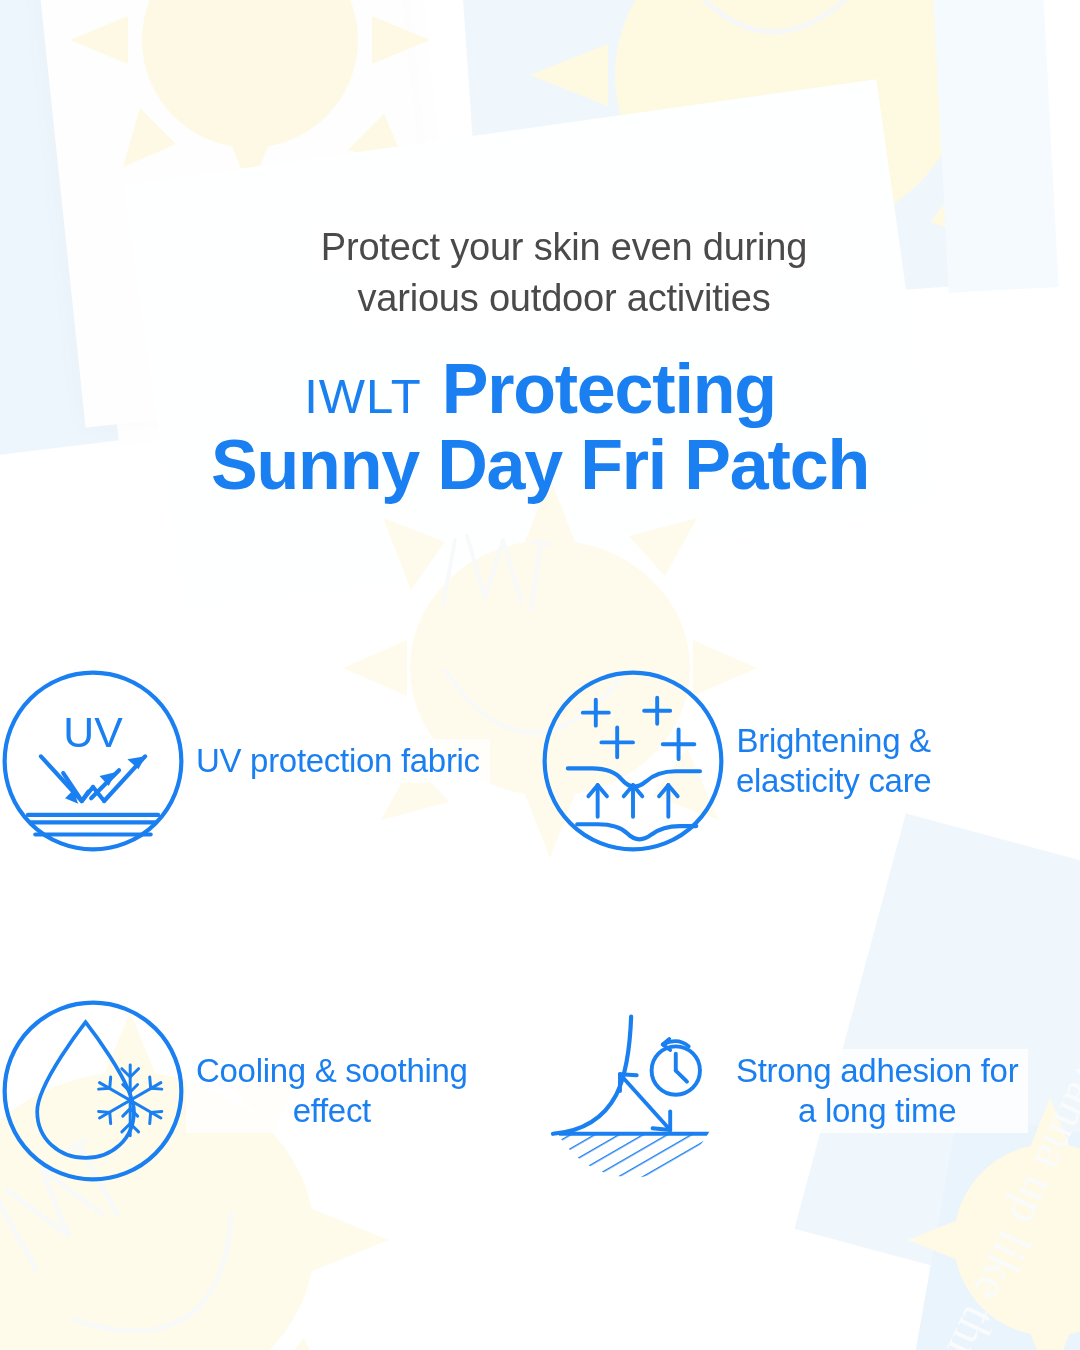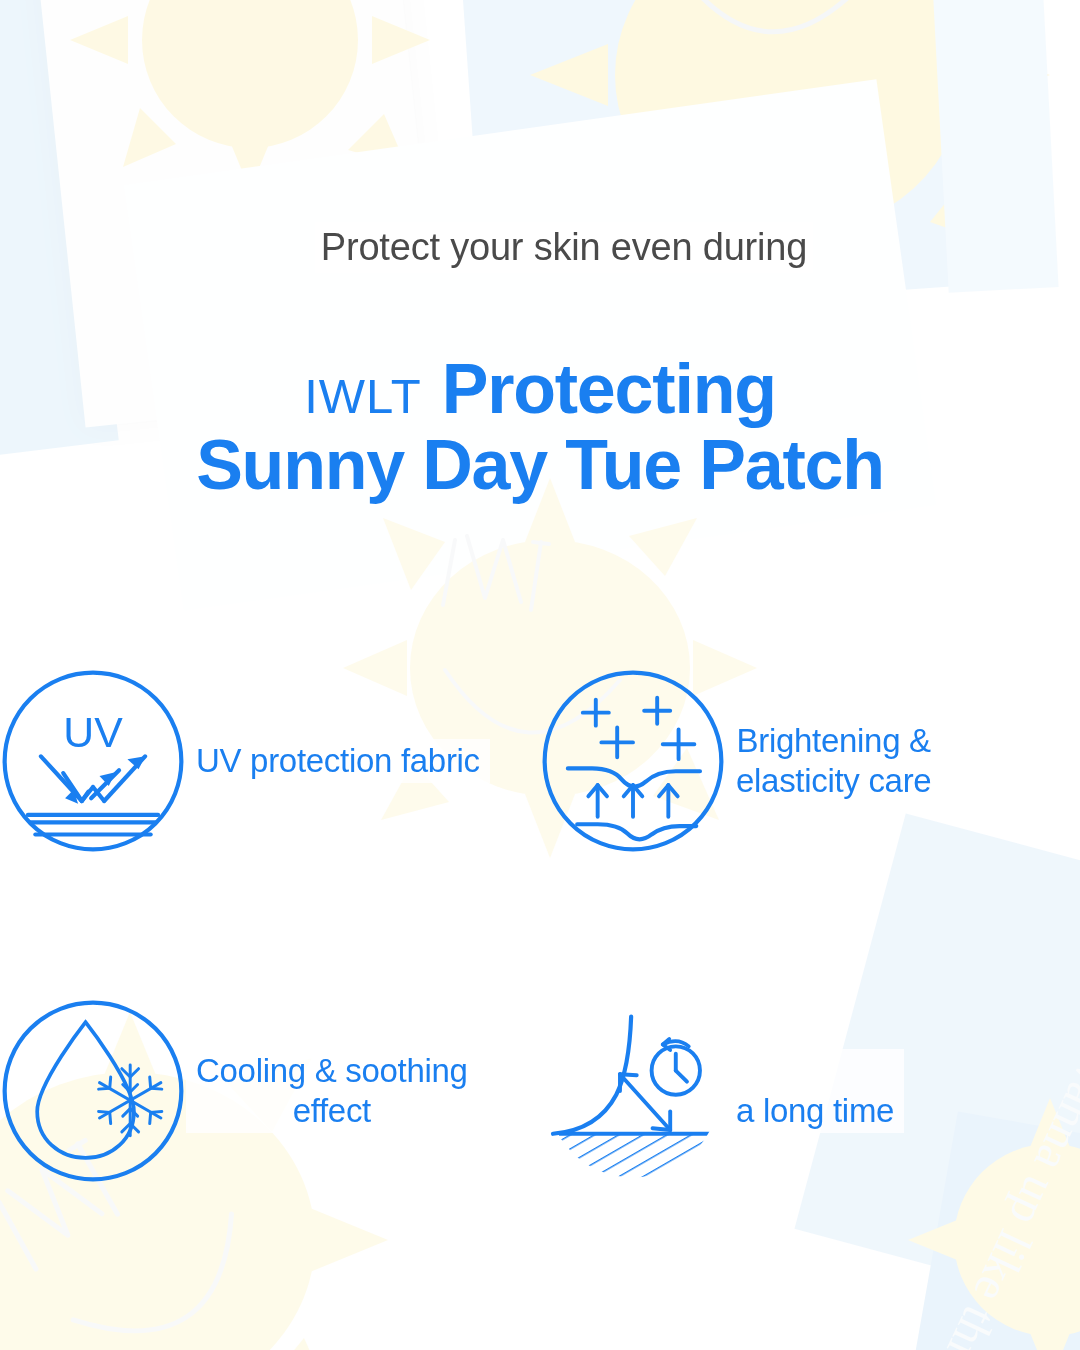--- a/index.html
+++ b/index.html
@@ -256,27 +256,28 @@
 
     <div class="bg-script" style="left:845px; top:1175px; font-size:48px; transform:rotate(115deg); color:#eef4f8;">i wanna up like this</div>
 
     <div class="bg-veil"></div>
   </div>
 
   <div id="content">
 
     <div class="subtitle">
       <span class="sub-line">Protect your skin even during</span><br>
+      <span class="sub-line">various outdoor activities</span>
     </div>
 
     <div class="headline">
       <span class="hl-line">
         <span class="brand-light">IWLT</span><span class="hl-bold" style="display:inline-block;width:20px;"></span><span class="hl-bold">Protecting</span>
       </span>
-      <span class="hl-line hl-bold">Sunny Day Tue Patch</span>
+      <span class="hl-line hl-bold">Sunny Day Fri Patch</span>
     </div>
 
     <div class="features">
 
       <div class="feature">
         <svg class="icon-circle" viewBox="0 0 200 200">
           <circle cx="100" cy="100" r="95" fill="none" stroke="#1a7ff0" stroke-width="4.5"></circle>
           <text x="100" y="85" text-anchor="middle" fill="#1a7ff0" font-family="Liberation Sans, sans-serif" font-size="46" font-weight="400">UV</text>
           <g fill="none" stroke="#1a7ff0" stroke-width="4.5" stroke-linecap="round" stroke-linejoin="round">
             <path d="M44,95 L88,143"></path>
@@ -379,20 +380,20 @@
           </g>
           <g>
             <circle cx="146" cy="78" r="26" fill="none" stroke="#1a7ff0" stroke-width="4.2"></circle>
             <path d="M146,78 L146,60" stroke="#1a7ff0" stroke-width="4.2" stroke-linecap="round" fill="none"></path>
             <path d="M146,78 L158,90" stroke="#1a7ff0" stroke-width="4.2" stroke-linecap="round" fill="none"></path>
             <path d="M132,50 Q148,42 160,52" stroke="#1a7ff0" stroke-width="4" fill="none" stroke-linecap="round"></path>
             <path d="M132,50 L139,44 M132,50 L140,56" stroke="#1a7ff0" stroke-width="4" fill="none" stroke-linecap="round"></path>
           </g>
         </svg>
         <div class="feature-label">
-          <br>
+          <span>Strong adhesion for</span><br>
           <span>a long time</span>
         </div>
       </div>
 
     </div>
   </div>
 </div>
 
 </body></html>

